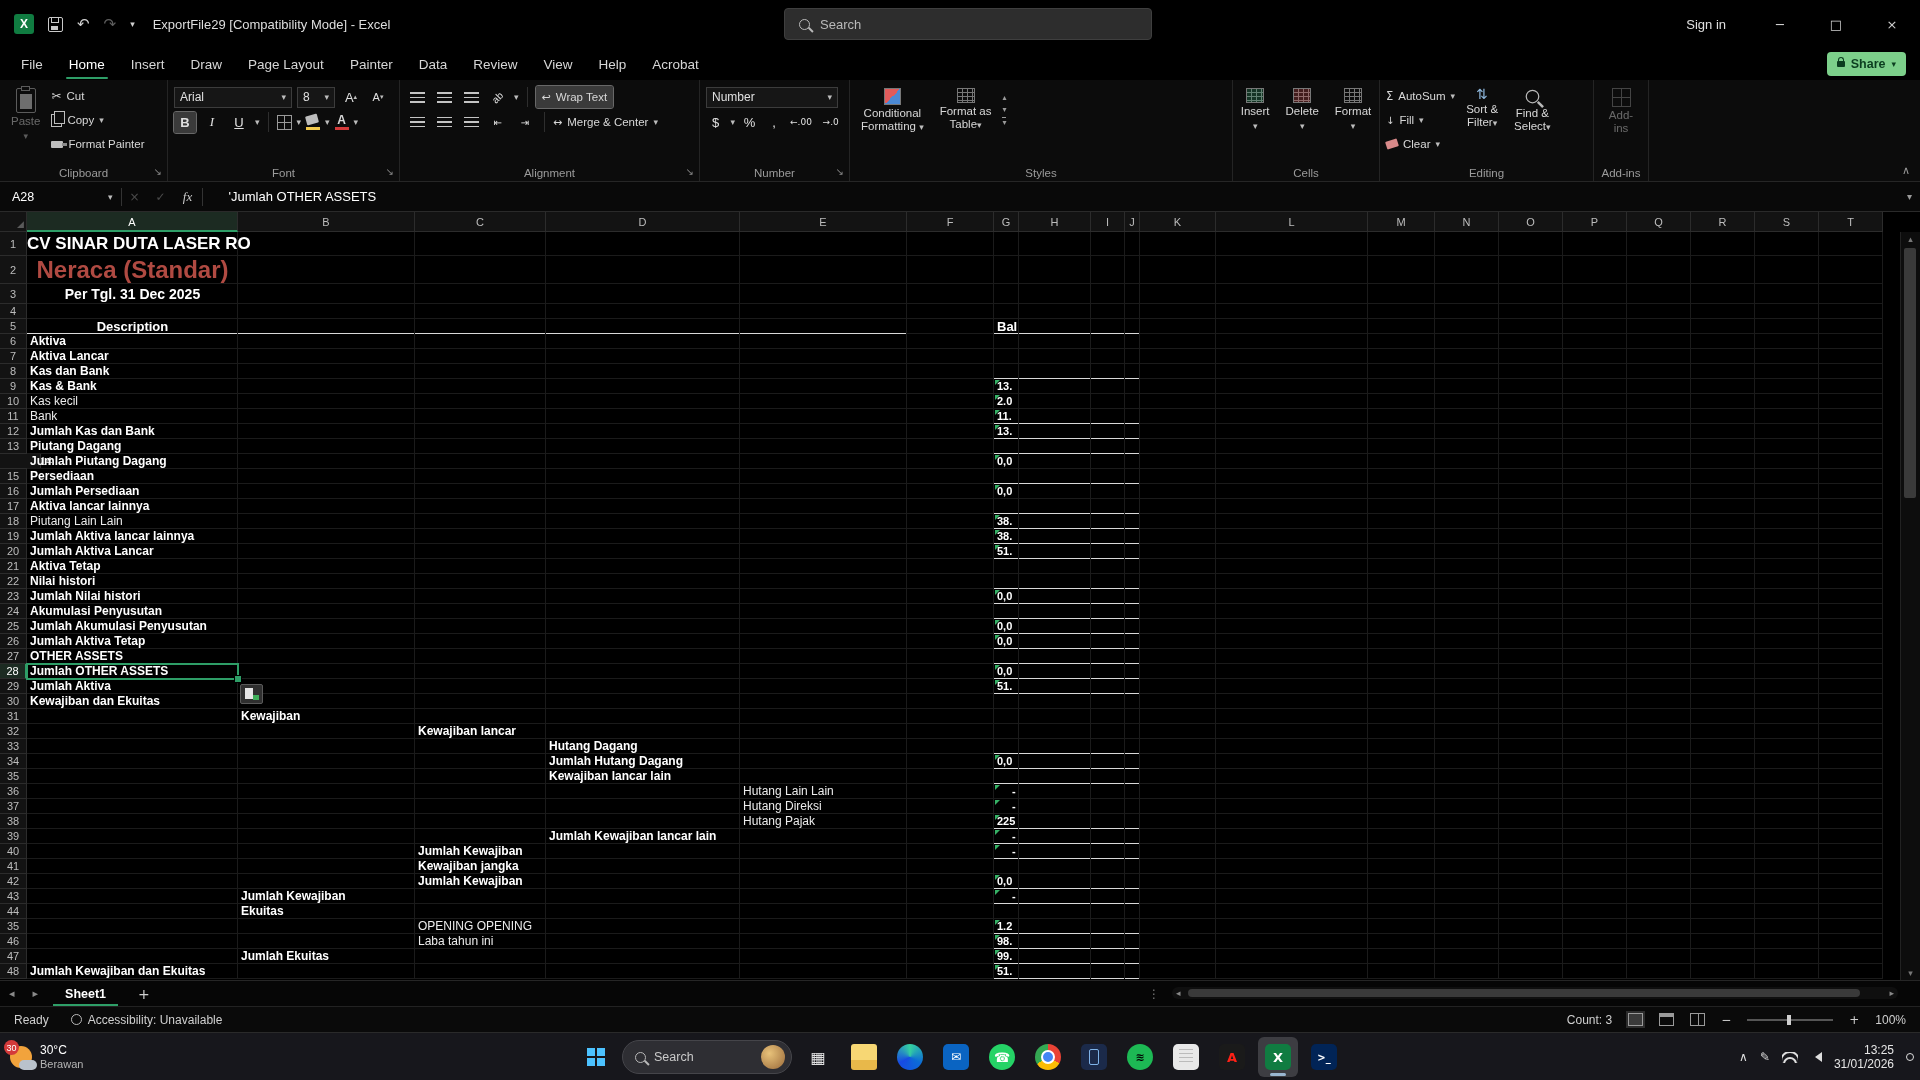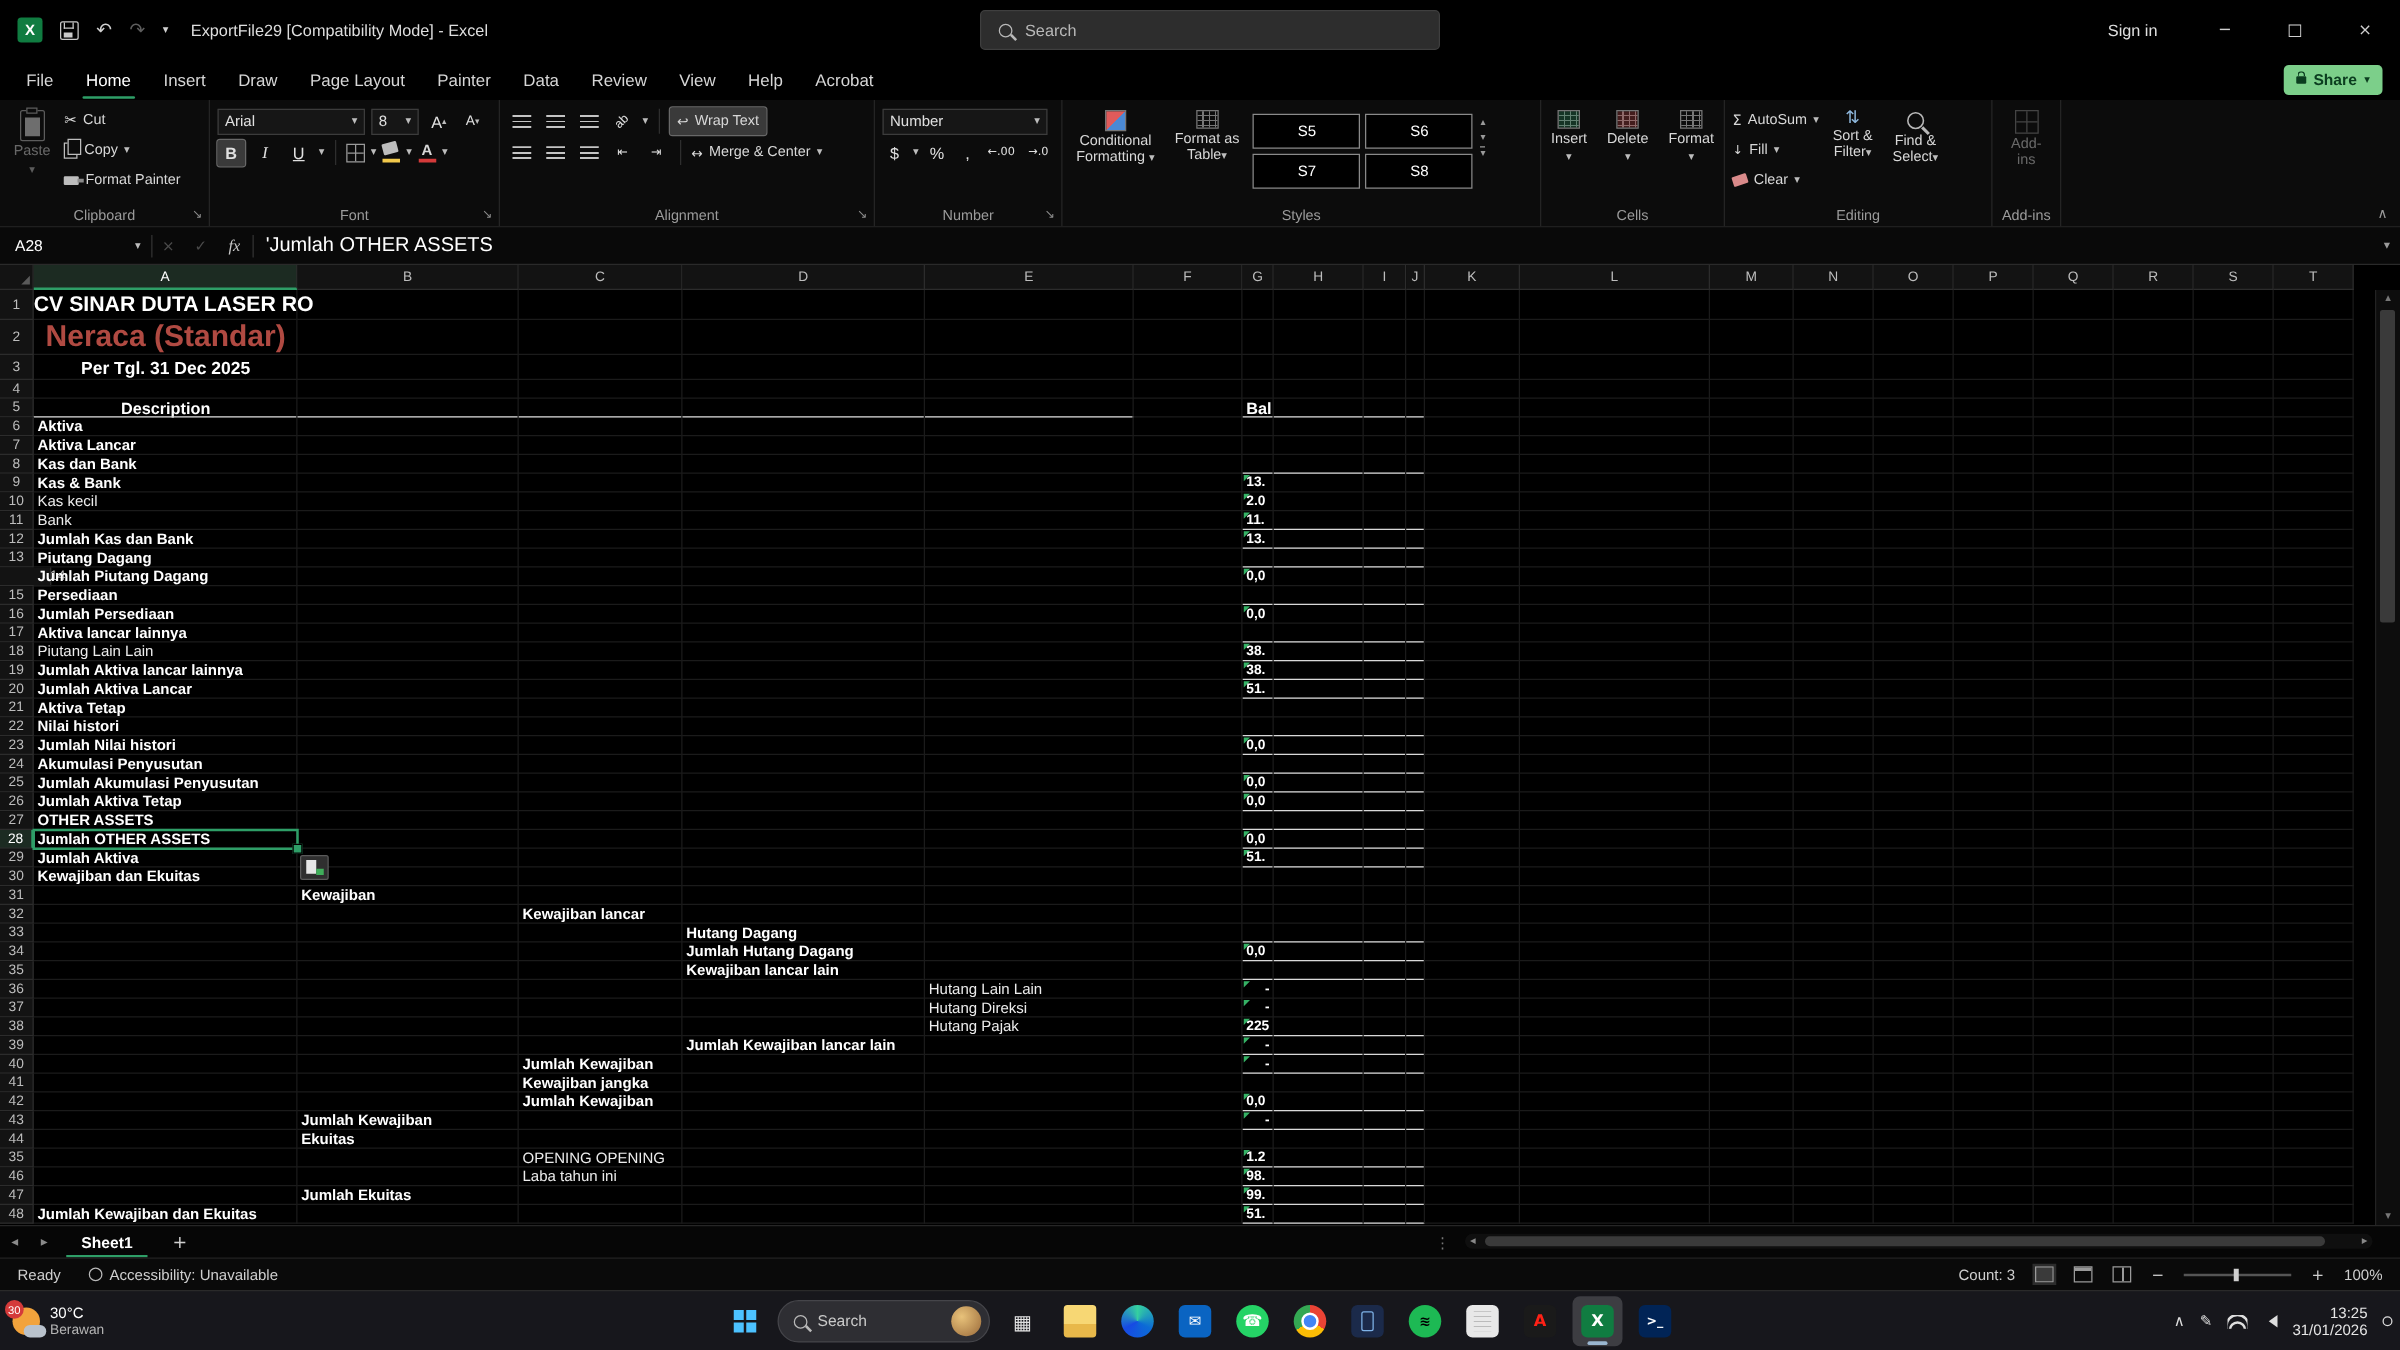--- a/index.html
+++ b/index.html
@@ -79,21 +79,21 @@
   .ic-add{display:inline-block;width:17px;height:17px;border:1px solid #888;
     background:linear-gradient(#888,#888) 50% 0/1px 100% no-repeat,linear-gradient(#888,#888) 0 50%/100% 1px no-repeat;}
   #collapse-ribbon{position:absolute;right:10px;bottom:4px;color:#9a9a9a;font-size:11px;}
 
   
   #formulabar{position:absolute;left:0;top:182px;width:1920px;height:30px;background:#090909;border-bottom:1px solid #2a2a2a;
               display:flex;align-items:center;box-sizing:border-box;}
   #namebox{width:96px;padding-left:12px;color:#fff;font-size:12.5px;}
   .fbtn{width:26px;text-align:center;color:#9a9a9a;font-size:12px;}
   #fxlab{font-family:"Liberation Serif",serif;font-style:italic;color:#c9c9c9;font-size:13px;width:28px;text-align:center;}
-  #formulatext{color:#fff;font-size:16px;padding-left:10px;}
+  #formulatext{color:#fff;font-size:13px;padding-left:26px;}
   .fsep{width:1px;height:18px;background:#333;}
   #fbexpand{position:absolute;right:8px;color:#9a9a9a;font-size:10px;}
 
   
   #sheet{position:absolute;left:0;top:212px;width:1901px;height:768px;background:#000;overflow:hidden;}
   #colheads{position:absolute;left:0;top:0;width:1901px;height:20px;}
   .chead,.corner,.rnum{position:absolute;background:#131313;color:#bdbdbd;font-size:11px;box-sizing:border-box;
         border-right:1px solid #2c2c2c;border-bottom:1px solid #2c2c2c;text-align:center;}
   .chead.sel{background:#1c2b22;color:#fff;border-bottom:2px solid #2e9e67;}
   .rnum.sel{background:#1c2b22;color:#fff;border-right:2px solid #2e9e67;}
@@ -359,30 +359,20 @@
 
     <div class="grp" style="width:383px">
       <div class="grow">
         <div class="bigbtn">
           <span class="ic-cf"></span>
           <span><span>Conditional</span><br><span>Formatting </span><span class="car">▾</span></span>
         </div>
         <div class="bigbtn">
           <span class="ic-cells"></span>
           <span><span>Format as</span><br><span>Table</span><span class="car">▾</span></span>
-        </div>
-        <div class="col" style="gap:4px;padding-top:6px">
-          <div class="grow" style="gap:4px">
-            <span class="stylebox">S5</span>
-            <span class="stylebox">S6</span>
-          </div>
-          <div class="grow" style="gap:4px">
-            <span class="stylebox">S7</span>
-            <span class="stylebox">S8</span>
-          </div>
         </div>
         <div class="col" style="gap:3px;padding-top:8px;color:#9a9a9a;font-size:8px;align-items:center">
           <span class="g">▴</span>
           <span class="g">▾</span>
           <span class="g" style="border-top:1px solid #9a9a9a">▾</span>
         </div>
       </div>
       <span class="glabel">Styles</span>
     </div>
 

